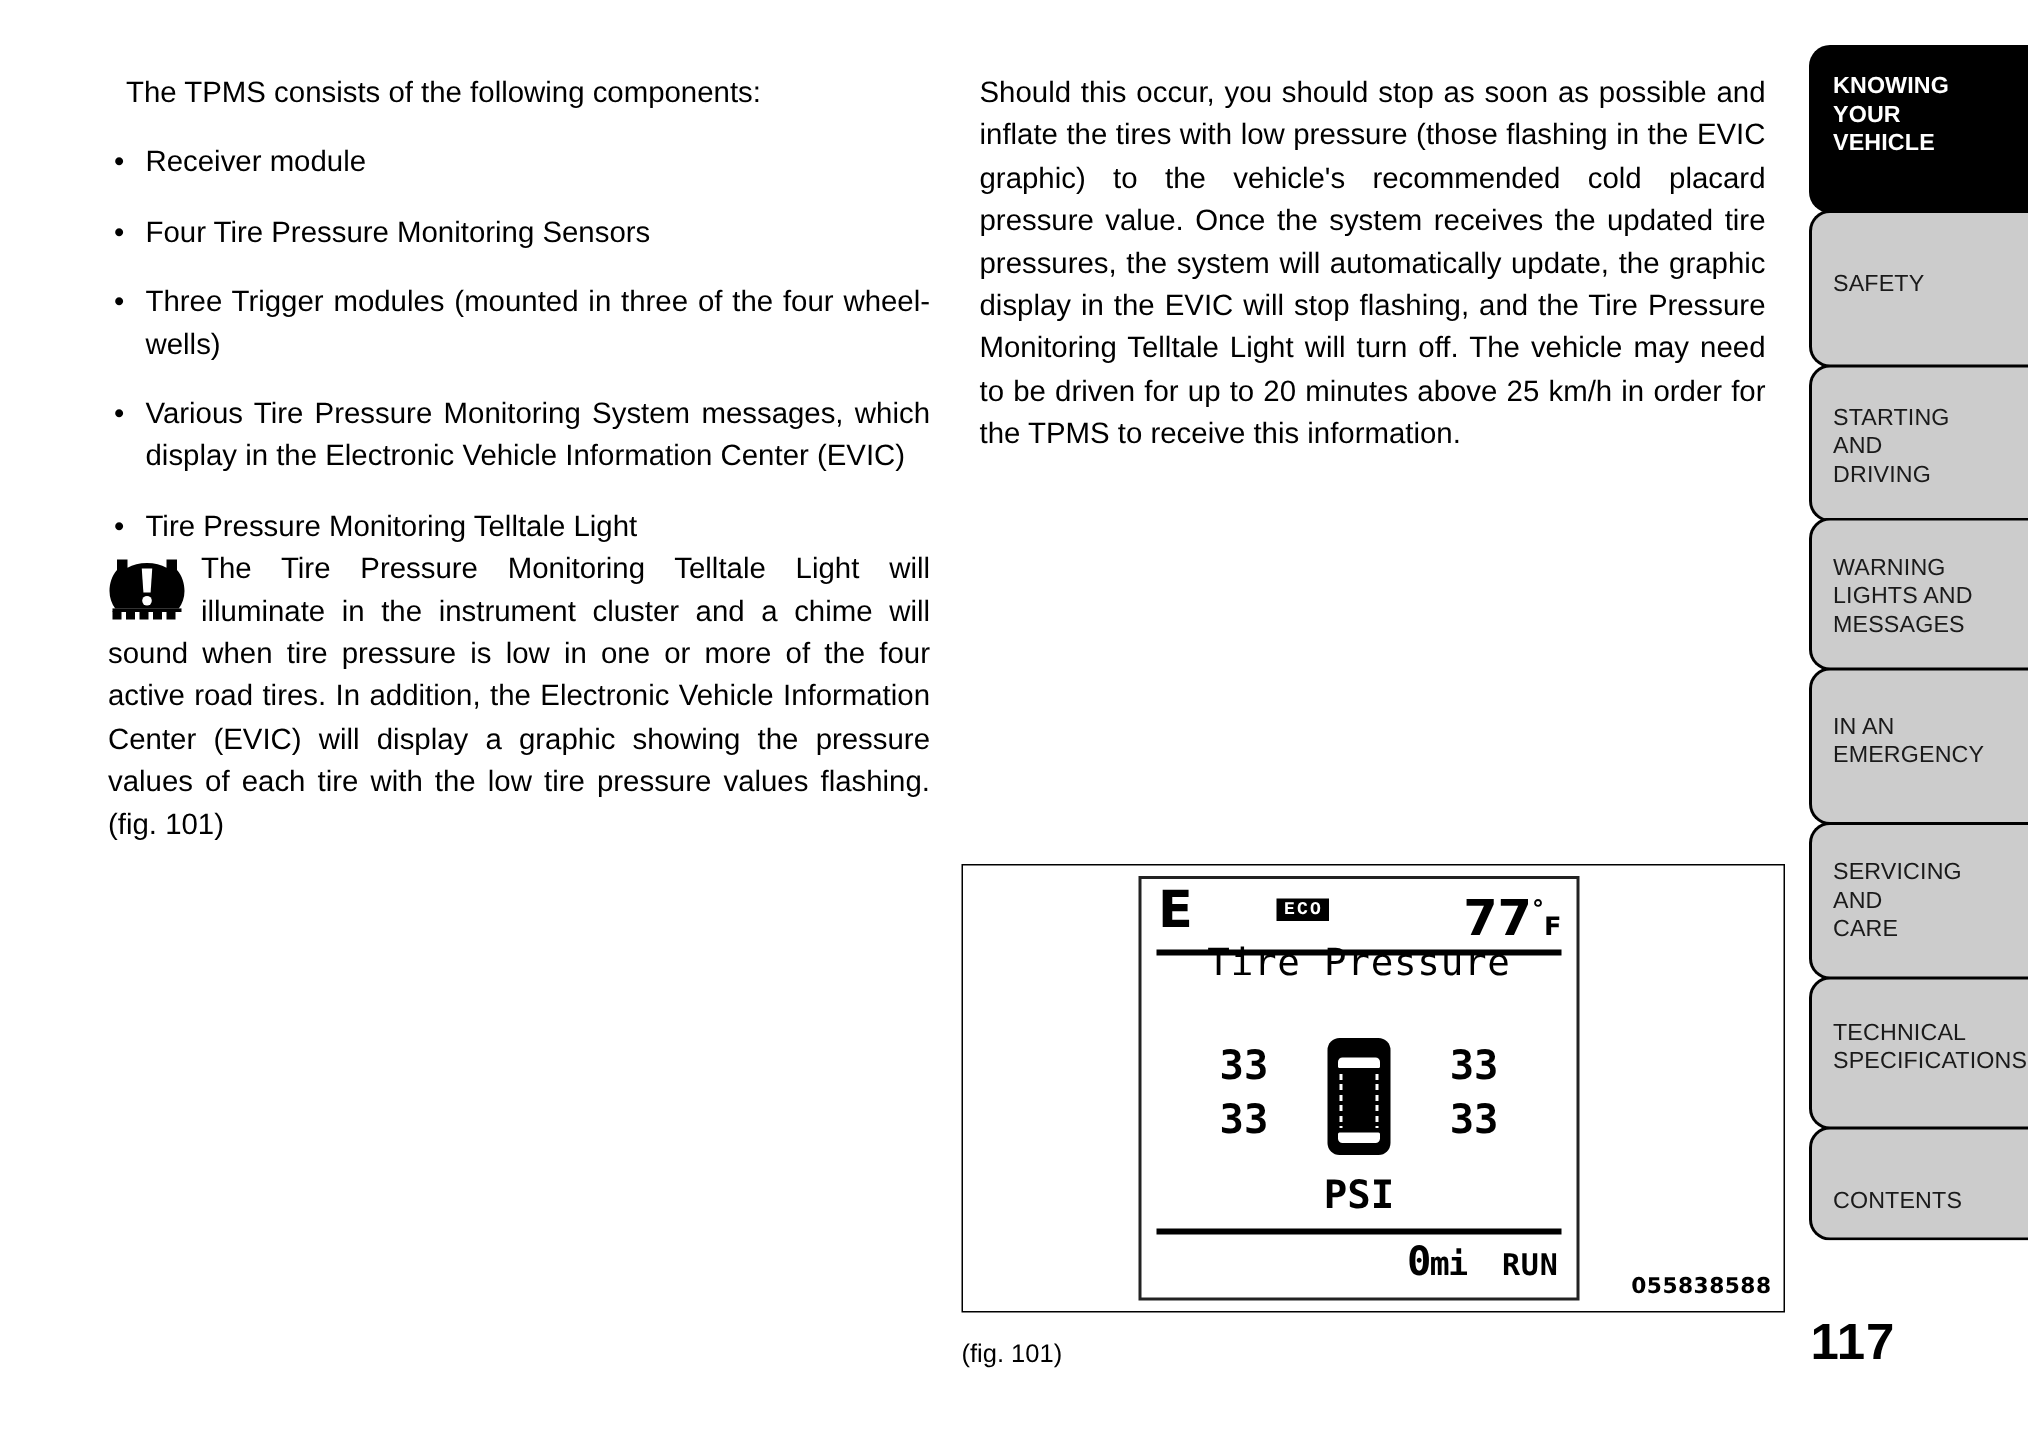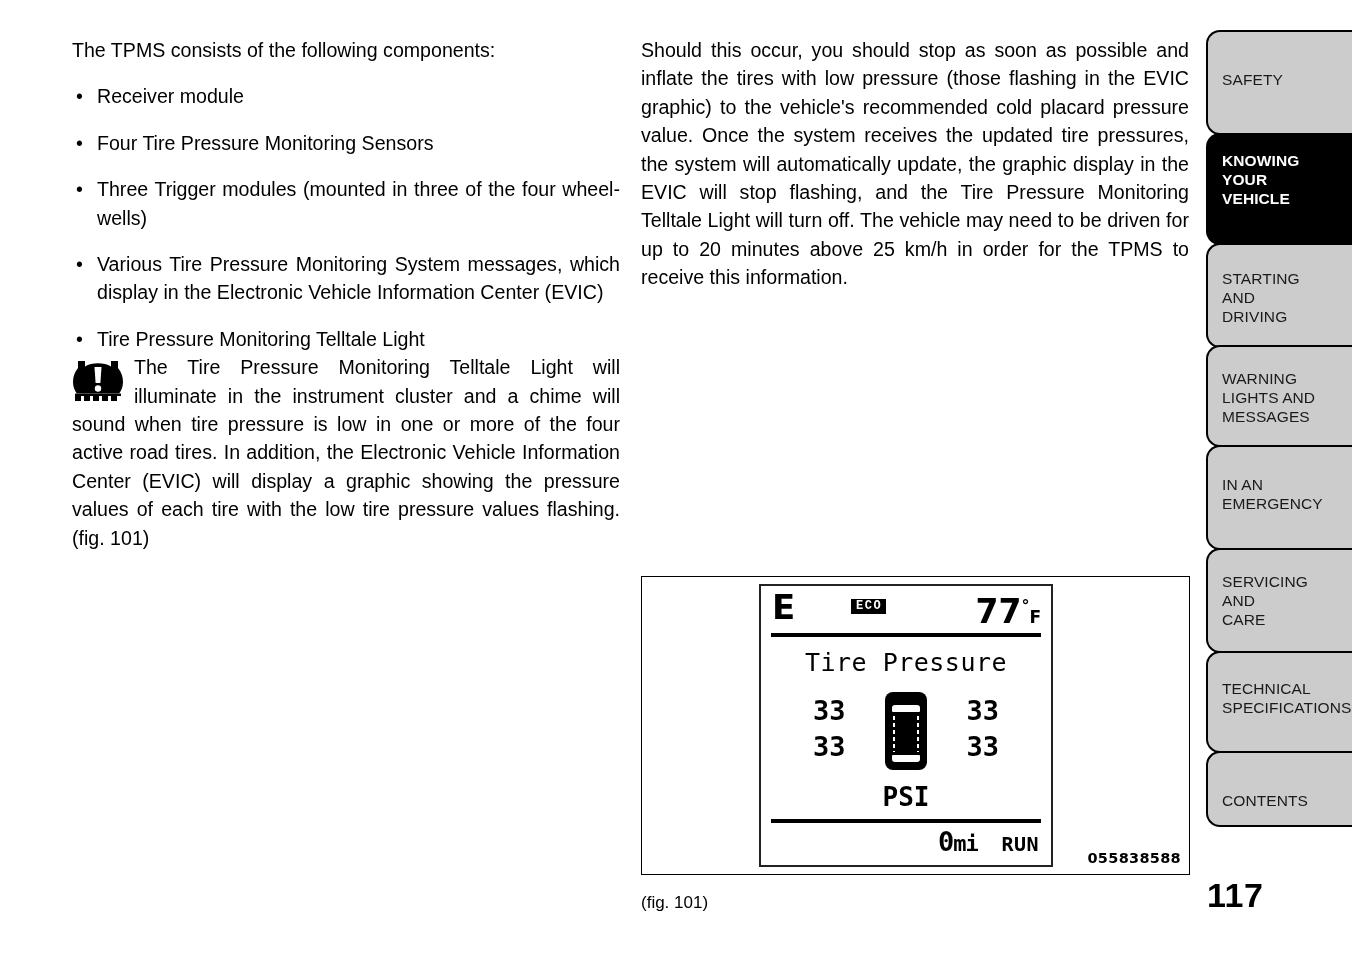--- a/index.html
+++ b/index.html
@@ -21,21 +21,21 @@
     position: absolute;
     top: 36px;
   }
   .col-left  { left: 72px;  width: 548px; }
   .col-right { left: 641px; width: 548px; }
 
   .body-text {
     font-size: 19.6px;
     line-height: 28.4px;
     text-align: justify;
-    margin: 0;
+    margin: 12px;
   }
   .intro-line { text-align: left; }
 
   ul.components {
     list-style: none;
     margin: 0;
     padding: 0;
   }
   ul.components li {
     position: relative;
@@ -162,21 +162,21 @@
     left: 10px;
     right: 10px;
     height: 4px;
     background: #000;
   }
   .rule-top { top: 47px; }
   .rule-bot { top: 233px; }
 
   .evic-title {
     position: absolute;
-    top: 62px;
+    top: 41px;
     left: 0;
     right: 0;
     text-align: center;
     font-size: 25px;
     letter-spacing: 0.5px;
     font-family: "DejaVu Sans Mono", monospace;
   }
 
   .tire-grid {
     position: absolute;
@@ -371,28 +371,28 @@
       <span class="runstate">RUN</span>
     </div>
 
   </div>
   <div class="img-number">055838588</div>
 </div>
 
 <div class="fig-caption">(fig. 101)</div>
 
 <div class="sidebar">
-  <div class="tab" style="height:105px;padding-top:38px">
-    <span class="line">SAFETY</span>
-  </div>
   <div class="tab active" style="height:112px">
     <span class="line">KNOWING</span>
     <span class="line">YOUR</span>
     <span class="line">VEHICLE</span>
   </div>
+  <div class="tab" style="height:105px;padding-top:38px">
+    <span class="line">SAFETY</span>
+  </div>
   <div class="tab" style="height:105px;padding-top:24px">
     <span class="line">STARTING</span>
     <span class="line">AND</span>
     <span class="line">DRIVING</span>
   </div>
   <div class="tab" style="height:102px;padding-top:22px">
     <span class="line">WARNING</span>
     <span class="line">LIGHTS AND</span>
     <span class="line">MESSAGES</span>
   </div>

